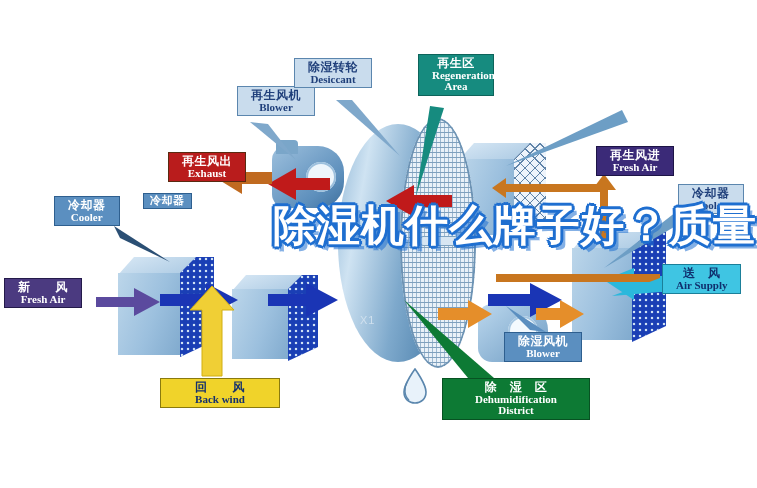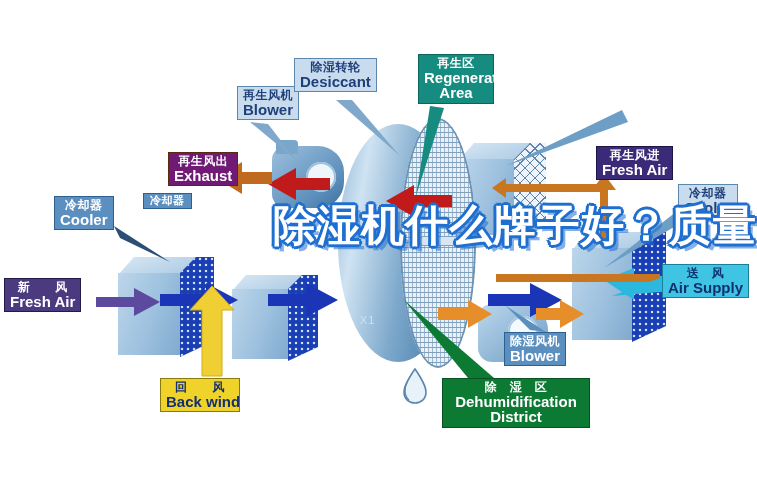--- a/index.html
+++ b/index.html
@@ -1,28 +1,28 @@
 <!DOCTYPE html>
 <html><head>
 <meta charset="utf-8">
 <style>
   html,body{margin:0;padding:0;background:#ffffff;}
   body{width:757px;height:488px;overflow:hidden;font-family:"Liberation Sans",sans-serif;}
   #stage{position:relative;width:757px;height:488px;background:#ffffff;overflow:hidden;}
 
   
   .lbl{position:absolute;box-sizing:border-box;text-align:center;line-height:1.05;
-       padding:2px 5px;border:1px solid rgba(0,0,0,.35);z-index:30;white-space:nowrap;}
+       padding:2px 13px;border:1px solid rgba(0,0,0,.35);z-index:30;white-space:nowrap;}
   .lbl .cn{display:block;font-size:12px;font-weight:bold;letter-spacing:.5px;}
-  .lbl .en{display:block;font-family:Liberation Sans, sans-serif;font-size:15px;font-weight:bold;letter-spacing:0px;}
+  .lbl .en{display:block;font-family:Liberation Serif, serif;font-size:11px;font-weight:bold;letter-spacing:0px;}
 
   .l-blue   {background:#5b8fc0;border-color:#2e5f8f;color:#ffffff;}
   .l-bluelt {background:#c9dced;border-color:#5b86ae;color:#1f3f7a;}
   .l-teal   {background:#168b7f;border-color:#0d645b;color:#ffffff;}
-  .l-orange {background:#701a75;border-color:#5a2a10;color:#ffffff;}
+  .l-orange {background:#b91c1c;border-color:#5a2a10;color:#ffffff;}
   .l-navy   {background:#3b2a78;border-color:#1d1446;color:#ffffff;}
   .l-purple {background:#4b3a80;border-color:#241a4a;color:#ffffff;}
   .l-cyan   {background:#3fc5e3;border-color:#1b7f99;color:#10306e;}
   .l-green  {background:#0d7a34;border-color:#075222;color:#ffffff;}
   .l-yellow {background:#f0d32a;border-color:#8a7a0d;color:#14306e;}
 
   
   .box{position:absolute;z-index:10;}
   .box .top{position:absolute;}
   .box .front{position:absolute;}
@@ -241,21 +241,21 @@
   <div class="lbl l-blue" style="left:504px;top:332px;">
     <span class="cn">除湿风机</span>
     <span class="en">Blower</span>
   </div>
 
   <div class="lbl l-green" style="left:442px;top:378px;width:148px;white-space:normal;">
     <span class="cn">除　湿　区</span>
     <span class="en" style="white-space:normal;">Dehumidification District</span>
   </div>
 
-  <div class="lbl l-yellow" style="left:160px;top:378px;width:80px;">
+  <div class="lbl l-yellow" style="left:160px;top:378px;width:120px;">
     <span class="cn">回　　风</span>
     <span class="en">Back wind</span>
   </div>
 
   <div id="overlay">
     <span>除湿机什么牌子好？质量</span>
   </div>
 
 </div>
 

